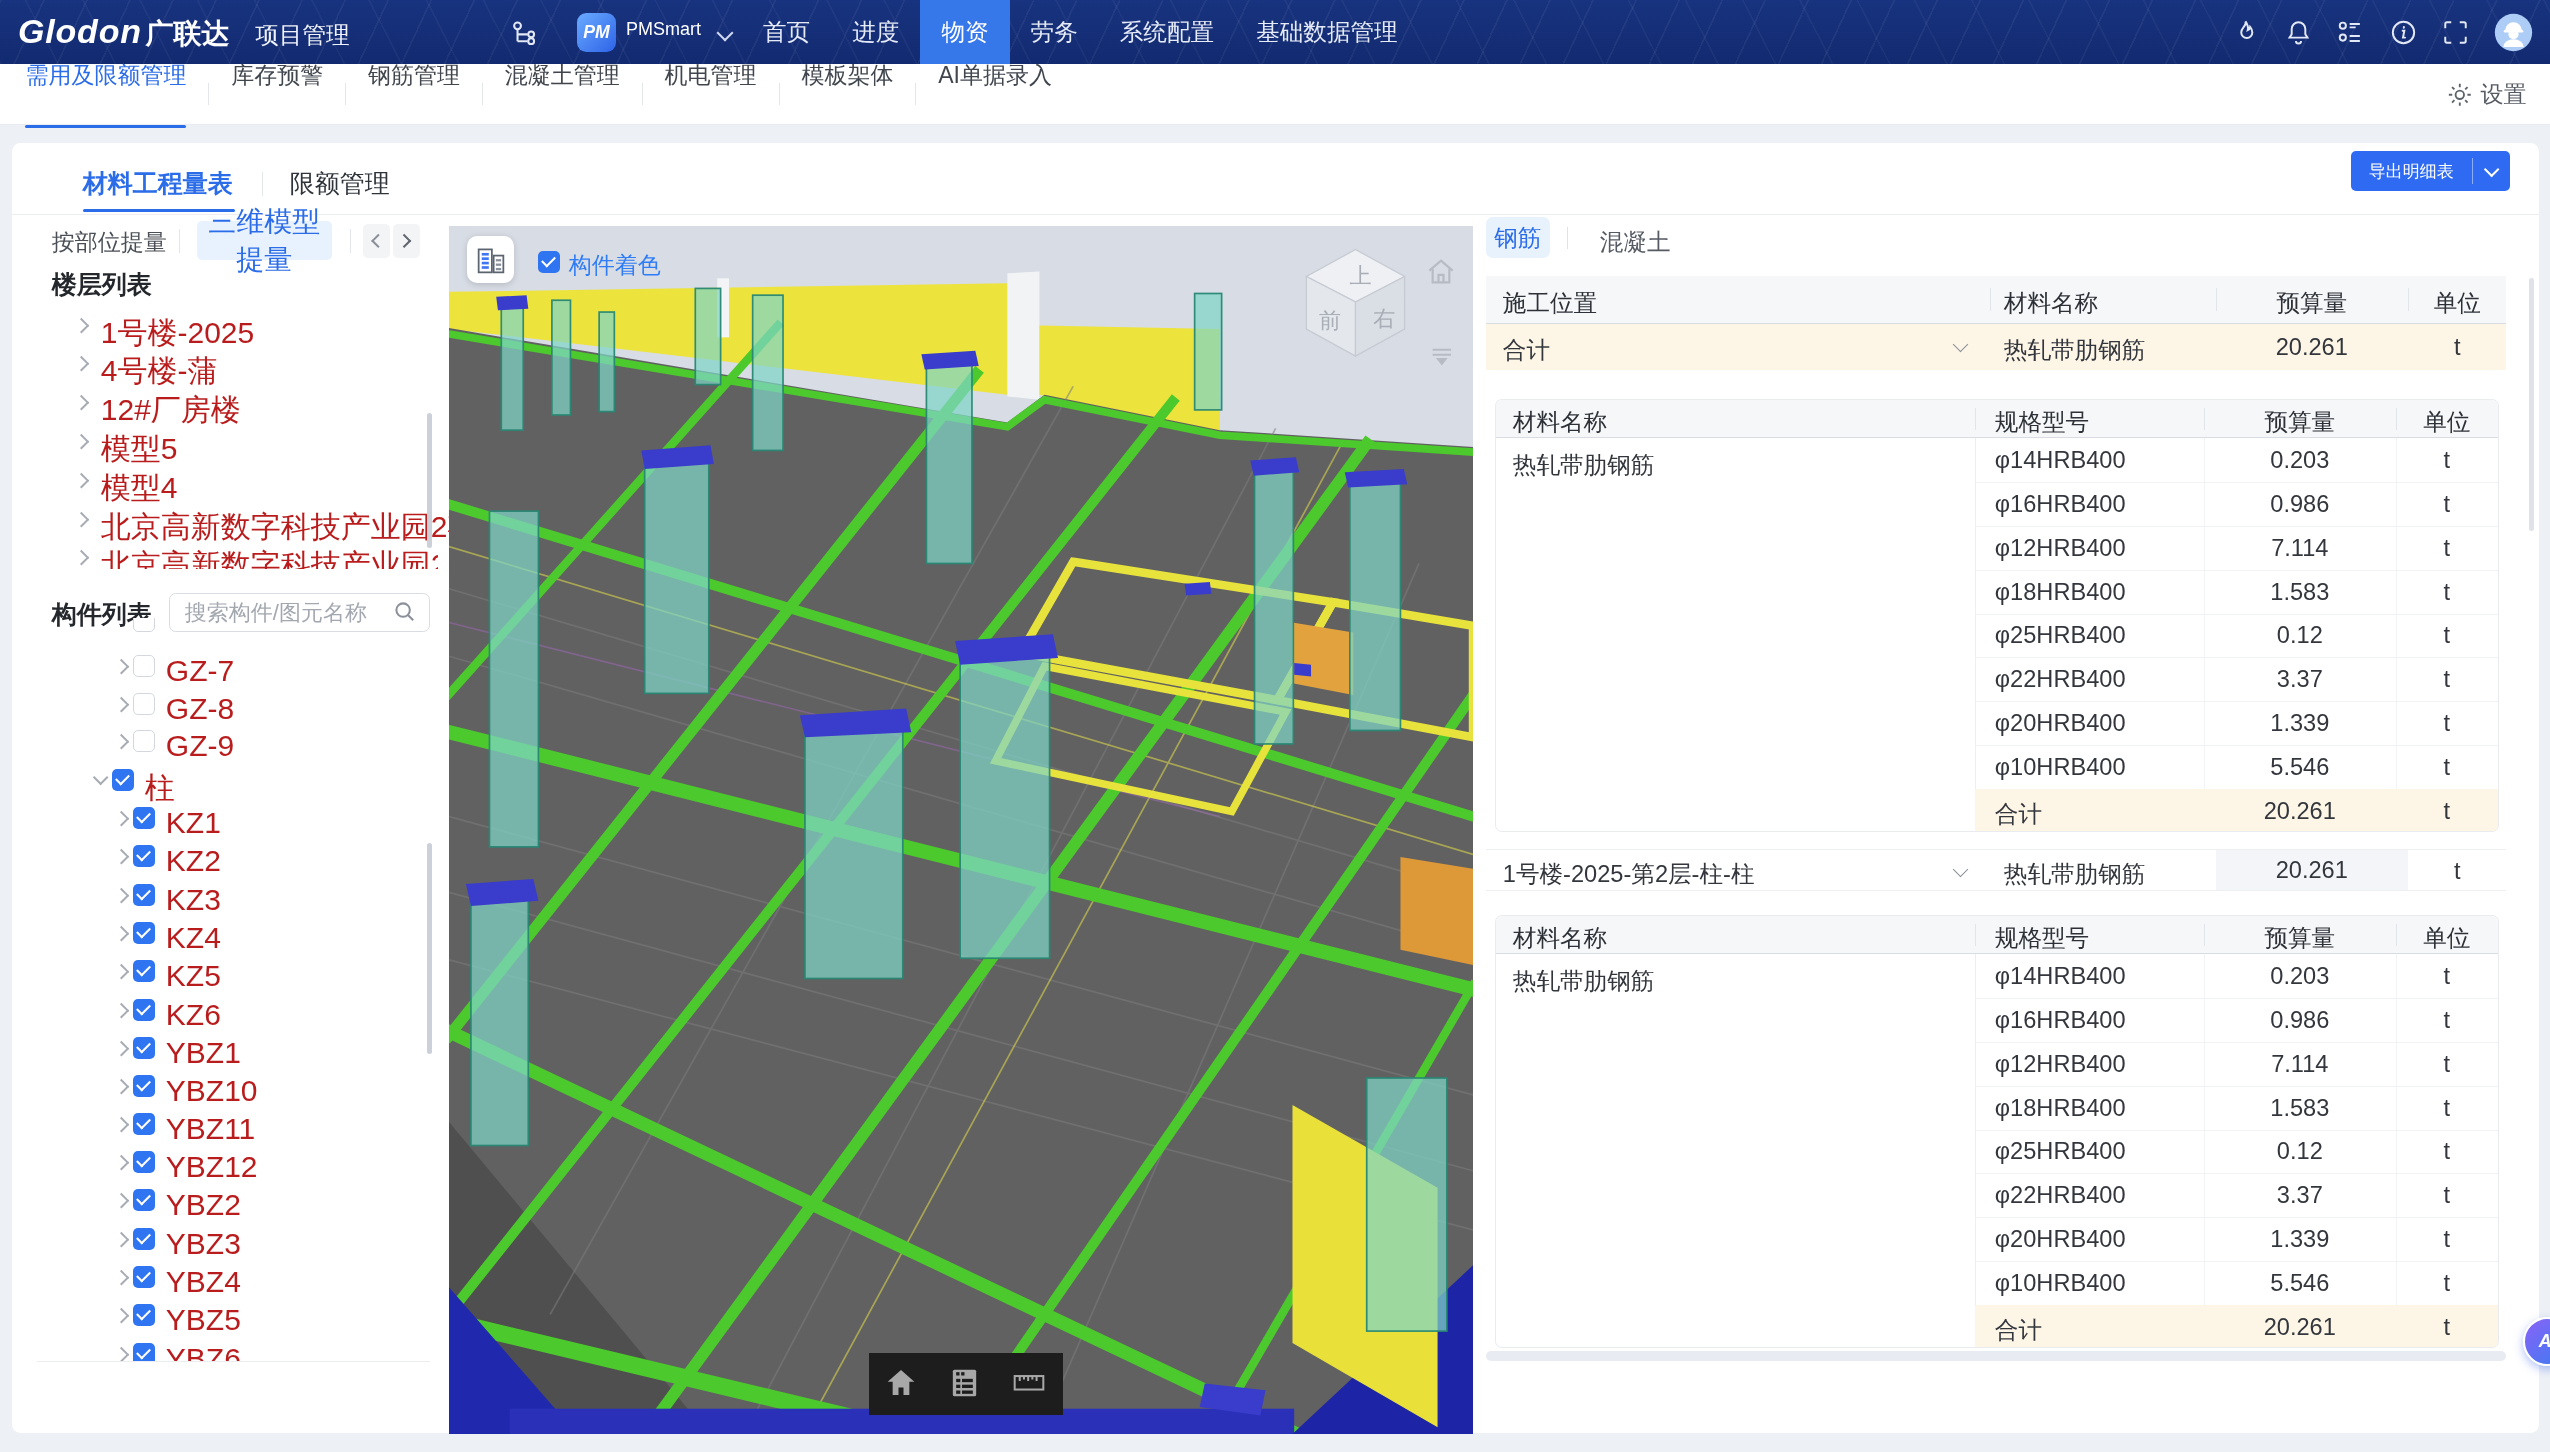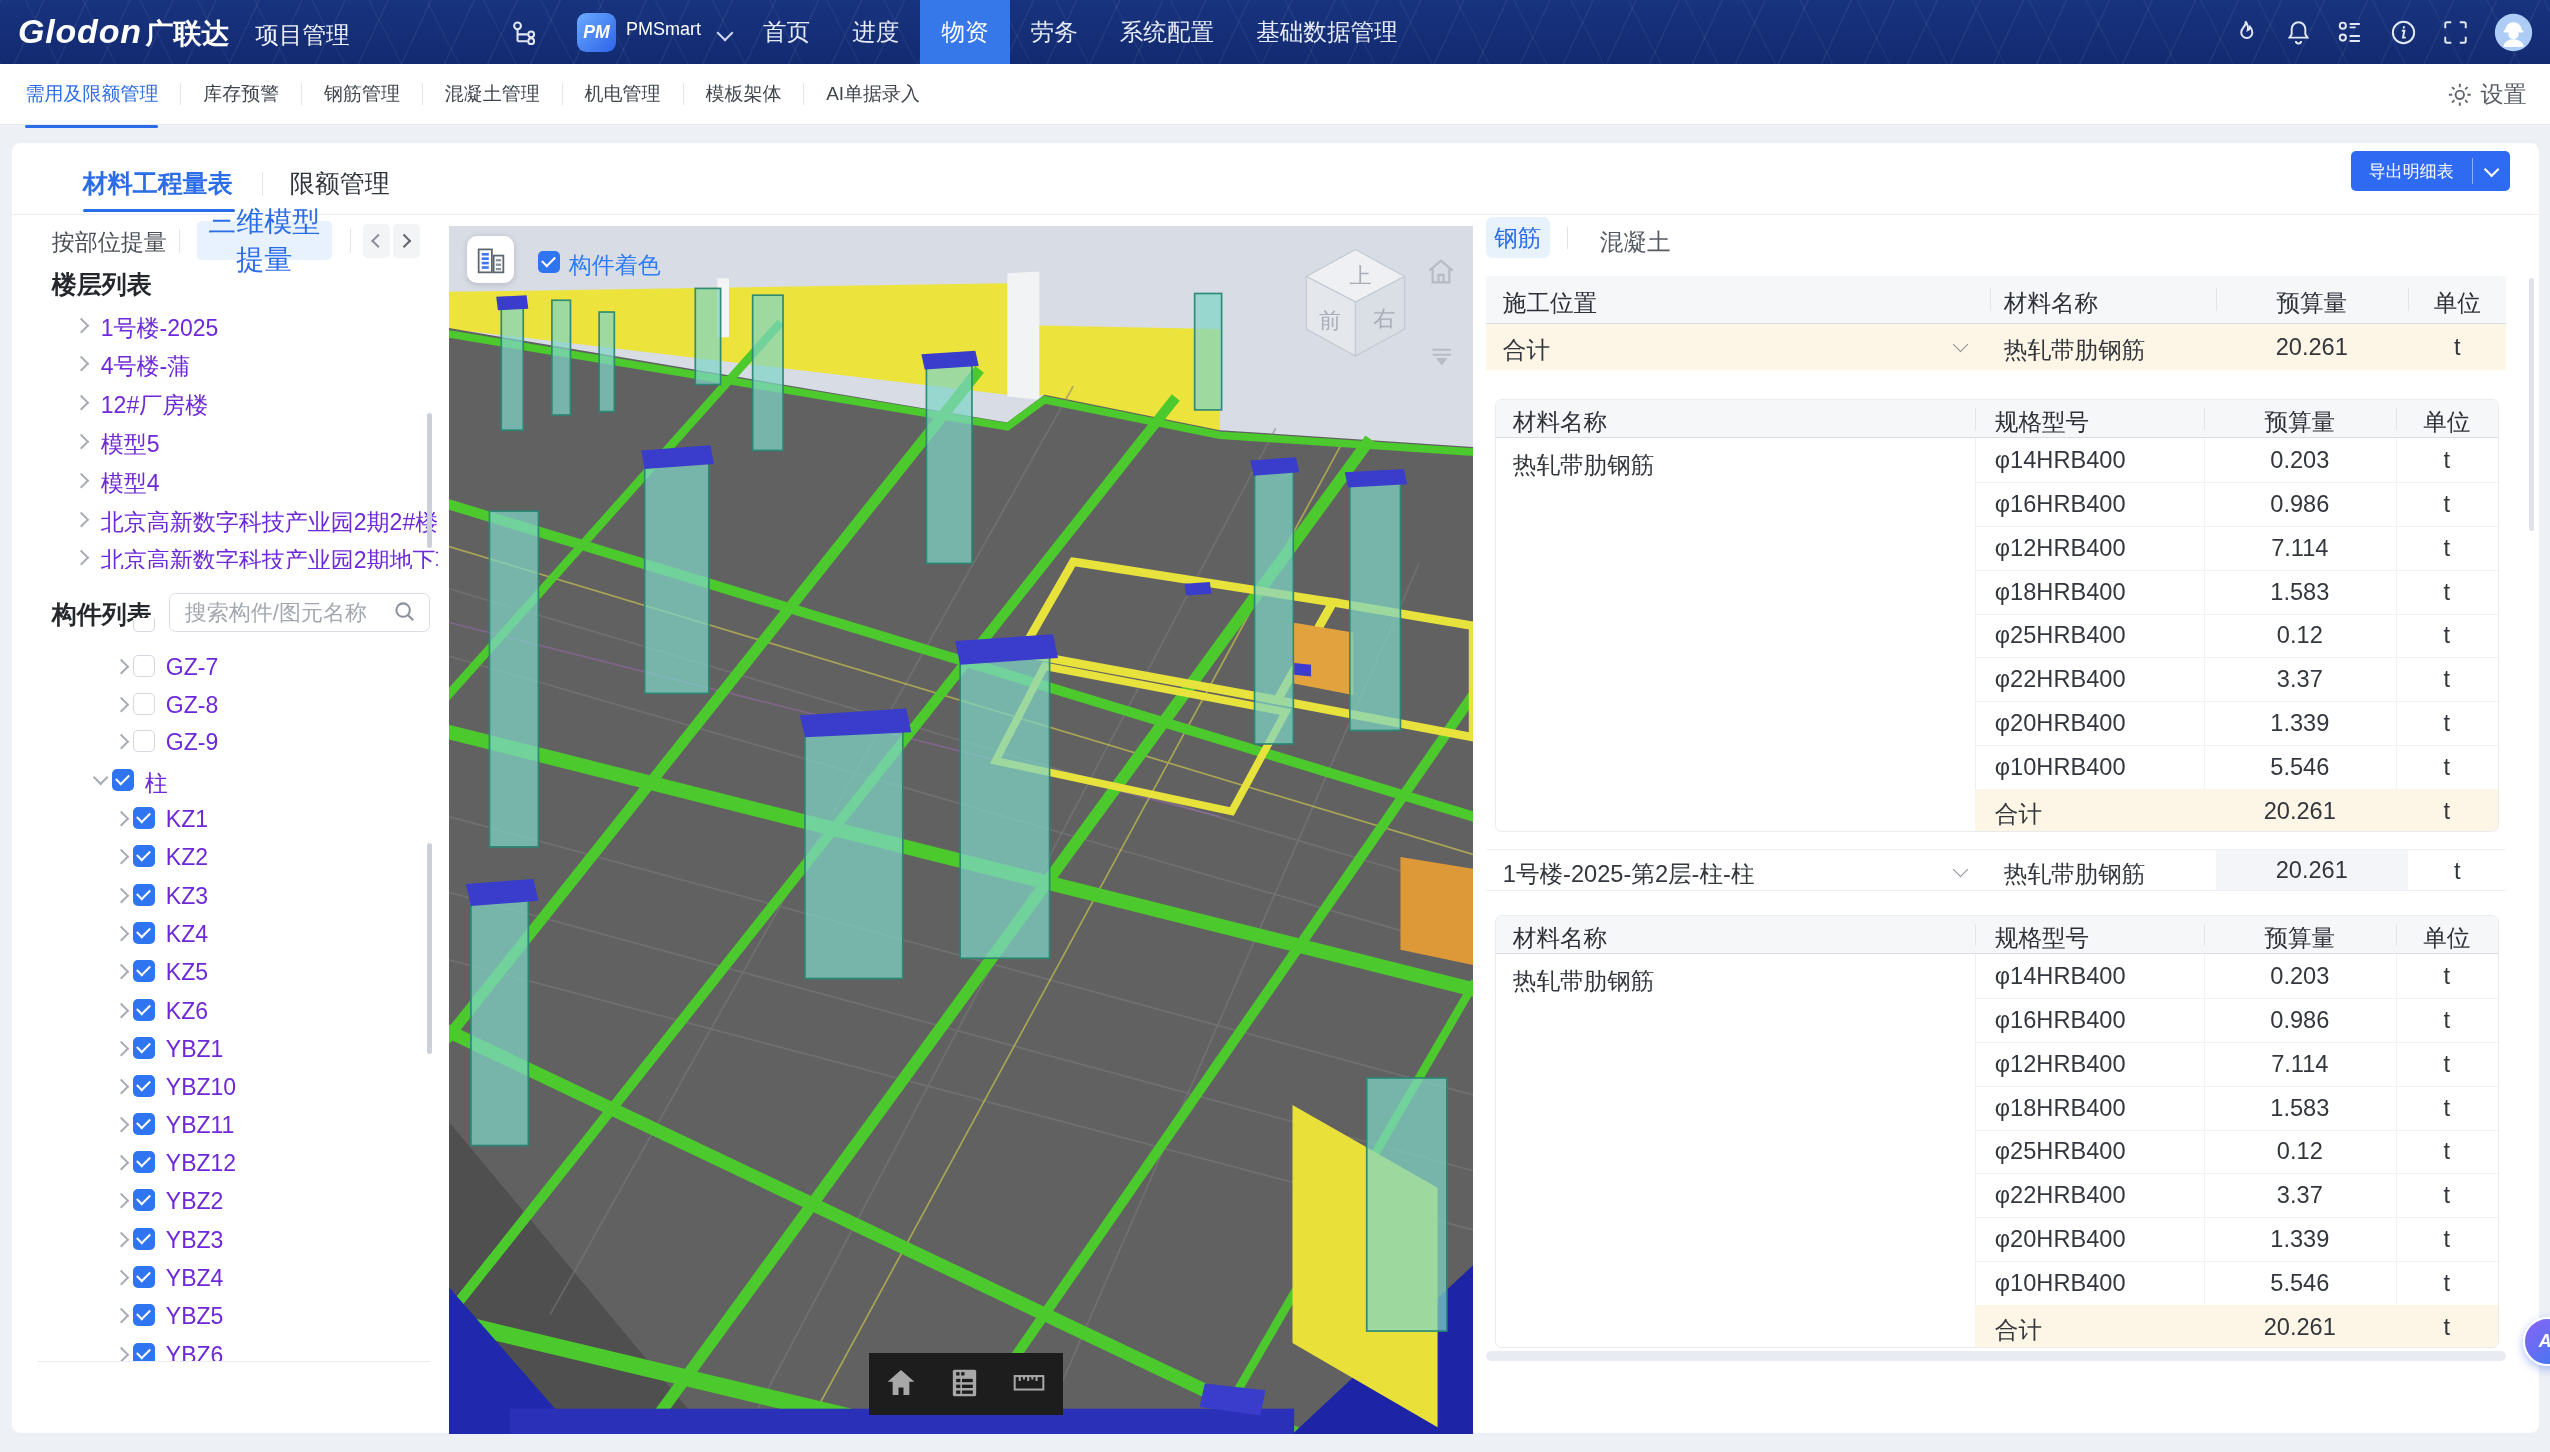--- a/index.html
+++ b/index.html
@@ -19,37 +19,37 @@
   .apptitle{font-size:23.6px;color:#f0f3fb}
   .navmenu{position:absolute;left:742px;top:0;height:64px;display:flex}
   .nav-item{height:64px;display:flex;align-items:center;padding:0 21px;font-size:23.6px;color:#e6ebf8;cursor:pointer}
   .nav-item.active{background:#3677e9;color:#fff}
   .pmchip{position:absolute;left:577px;top:12.7px;width:39px;height:39px;border-radius:9.3px;
     background:linear-gradient(135deg,#6aabff,#2e63e8);color:#fff;font-weight:800;font-style:italic;font-size:17.7px}
   .topicons{position:absolute;right:17px;top:0;height:64px;display:flex;align-items:center;gap:23.6px}
   .ticon svg{display:block}
   
   .subnav{position:absolute;left:0;top:64px;width:2550px;height:61px;background:#fff;border-bottom:0.8px solid #e8ebf0;display:flex;align-items:center;padding-left:3.4px;box-sizing:border-box}
-  .stab{font-size:19px;color:#41464e;padding:0 22px;position:relative;height:68px;display:flex;align-items:center;cursor:pointer}
+  .stab{font-size:23px;color:#41464e;padding:0 22px;position:relative;height:68px;display:flex;align-items:flex-start;cursor:pointer}
   .stab.active{color:#2b6ce8}
   .stab.active::after{content:"";position:absolute;left:22px;right:22px;bottom:0;height:3.4px;background:#2b6ce8;border-radius:1.7px}
   .sdiv{width:0.8px;height:22px;background:#e3e6eb}
   
   .card{position:absolute;left:11.8px;top:143px;width:2527px;height:1290px;background:#fff;border-radius:8.4px}
   .ptab{font-size:25px;color:#2f333a}
   .ptab.active{color:#2b6ce8;font-weight:700}
   
   .cb{position:absolute;width:22px;height:22px;border-radius:5px;box-sizing:border-box}
   .cb.on{background:#2f74f0}
   .cb.on::after{content:"";position:absolute;left:4.2px;top:5px;width:11px;height:5.9px;border-left:2.5px solid #fff;border-bottom:2.5px solid #fff;transform:rotate(-45deg)}
   .cb.off{background:#fff;border:1.7px solid #d4d8de}
   .chev{position:absolute;width:9.3px;height:9.3px;border-right:2.1px solid #a7acb4;border-bottom:2.1px solid #a7acb4}
   .chev.r{transform:rotate(-45deg)}
   .chev.d{transform:rotate(45deg)}
-  .tlabel{position:absolute;font-size:23px;color:#6d28d9}
+  .tlabel{position:absolute;font-size:30px;color:#b91c1c}
   .sbthumb{position:absolute;width:5px;border-radius:2.5px;background:#ccd0d8}
   
   .hcell{font-size:23.6px;color:#2d3137;font-weight:500}
   .vcell{font-size:23.6px;color:#33373d}
   .vline{position:absolute;width:0.8px;background:#e1e4e9}
   .tchev{position:absolute;width:10px;height:10px;border-right:1.7px solid #8a8f99;border-bottom:1.7px solid #8a8f99;transform:rotate(45deg)}
   .viewer{position:absolute;left:437px;top:83px;width:1024px;height:1208px;overflow:hidden;background:#d8dce5}
   .subcard{position:absolute;width:1004px;height:433px;border:0.8px solid #e9ebef;border-radius:6.7px;overflow:hidden;box-sizing:border-box}
   .srow{position:absolute;left:479px;right:0;height:44px;border-bottom:0.8px solid #f0f2f5}
   input.search{position:absolute;box-sizing:border-box;border:0.8px solid #d9dde3;border-radius:6.7px;font-size:22px;color:#3a3f47;padding:0 46px 0 15px;outline:none;background:#fff}

